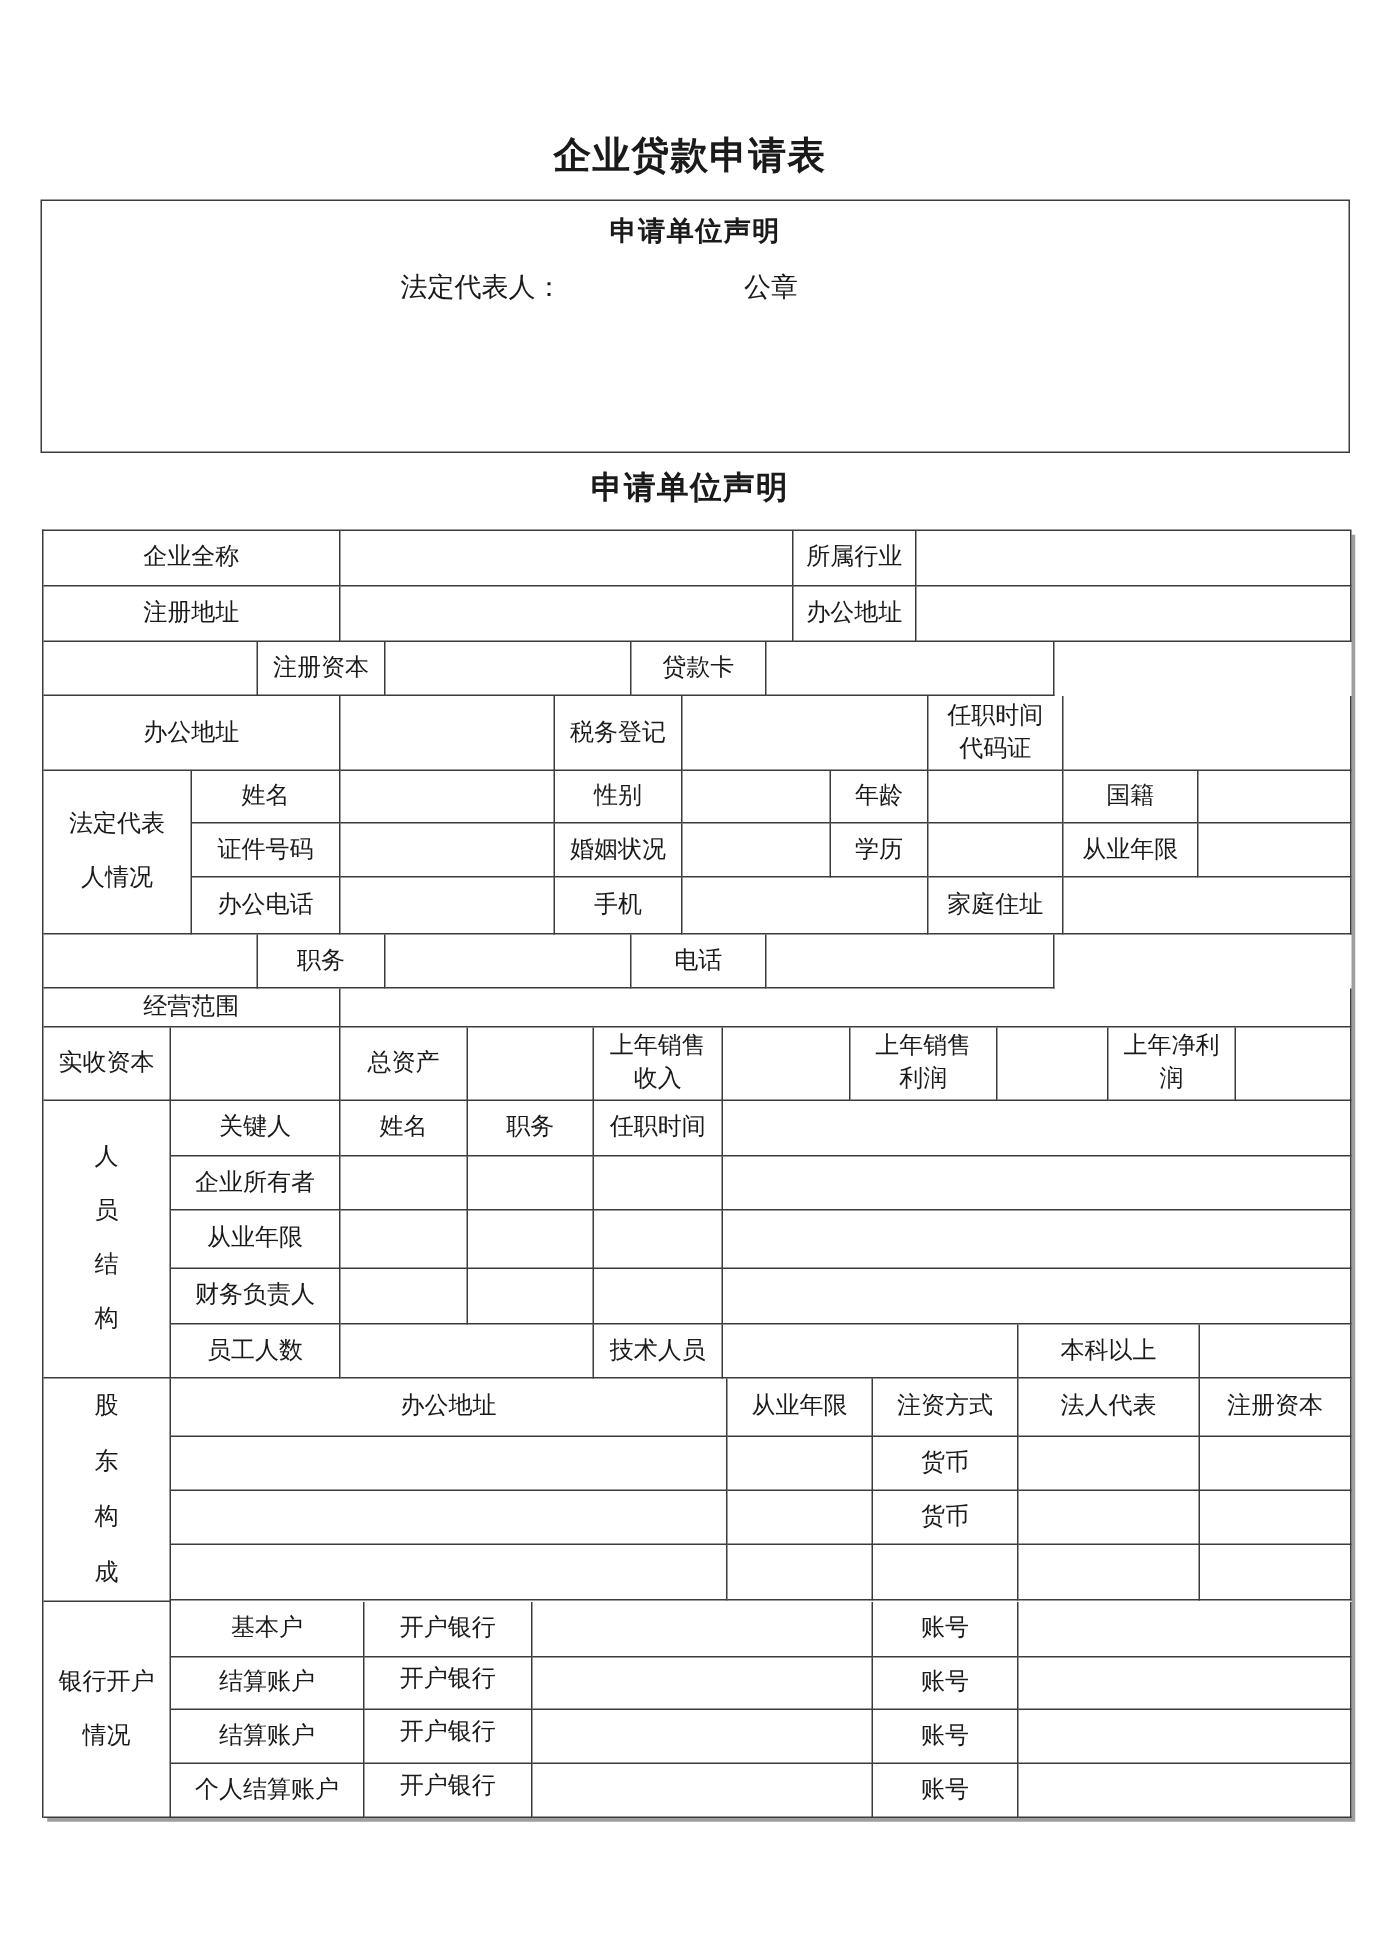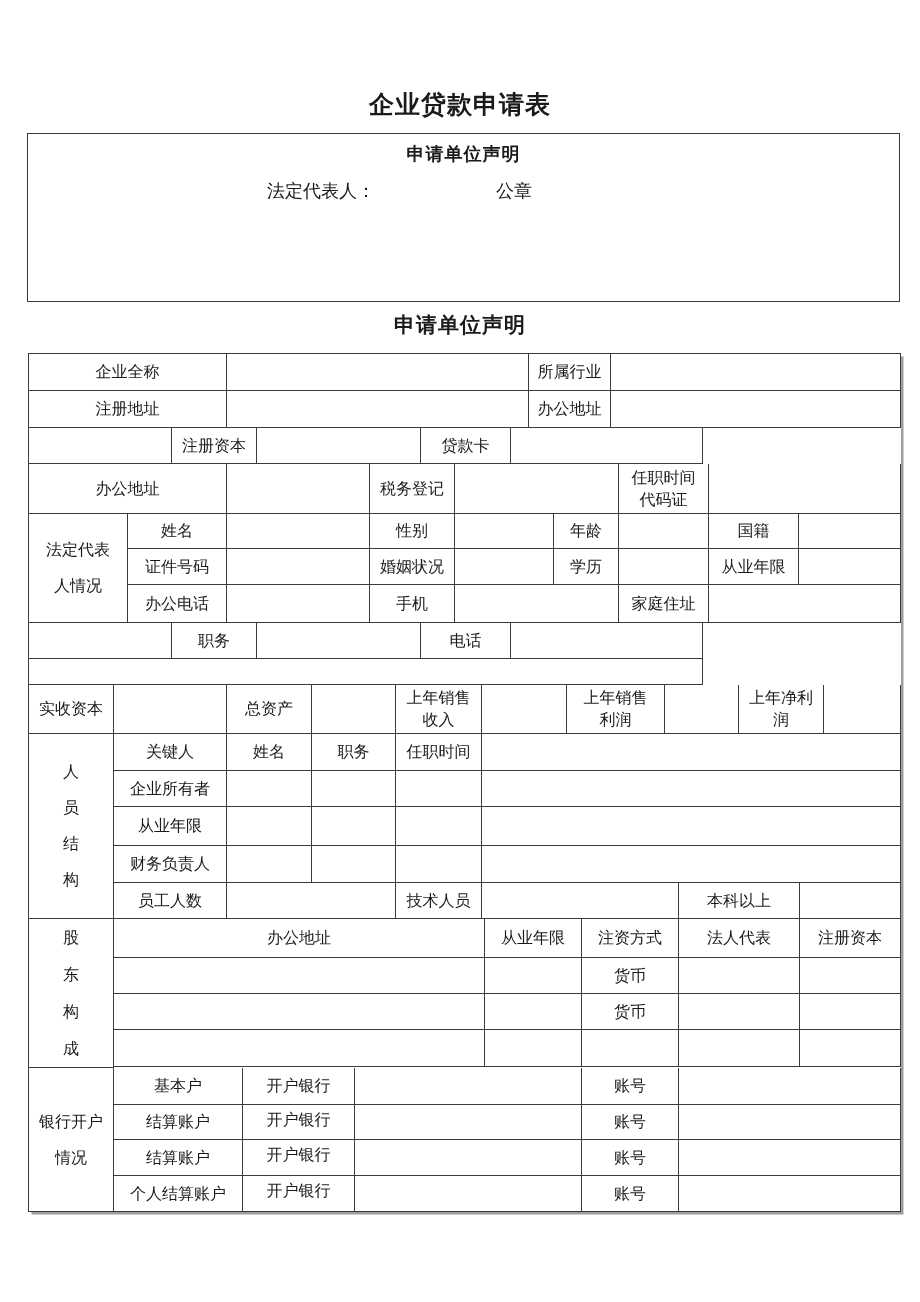--- a/index.html
+++ b/index.html
@@ -177,20 +177,21 @@
 
     <div class="row" style="height:36px">
       <div class="c" style="width:143px"></div>
       <div class="c" style="width:85px">职务</div>
       <div class="c" style="width:164px"></div>
       <div class="c" style="width:90px">电话</div>
       <div class="c" style="width:192px"></div>
     </div>
 
     <div class="row" style="height:26px">
+      <div class="c" style="width:198px">经营范围</div>
       <div class="c" style="width:674px"></div>
     </div>
 
     <div class="row" style="height:49px">
       <div class="c" style="width:85px">实收资本</div>
       <div class="c" style="width:113px"></div>
       <div class="c" style="width:85px">总资产</div>
       <div class="c" style="width:84px"></div>
       <div class="c lh22" style="width:86px">上年销售
 收入</div>

